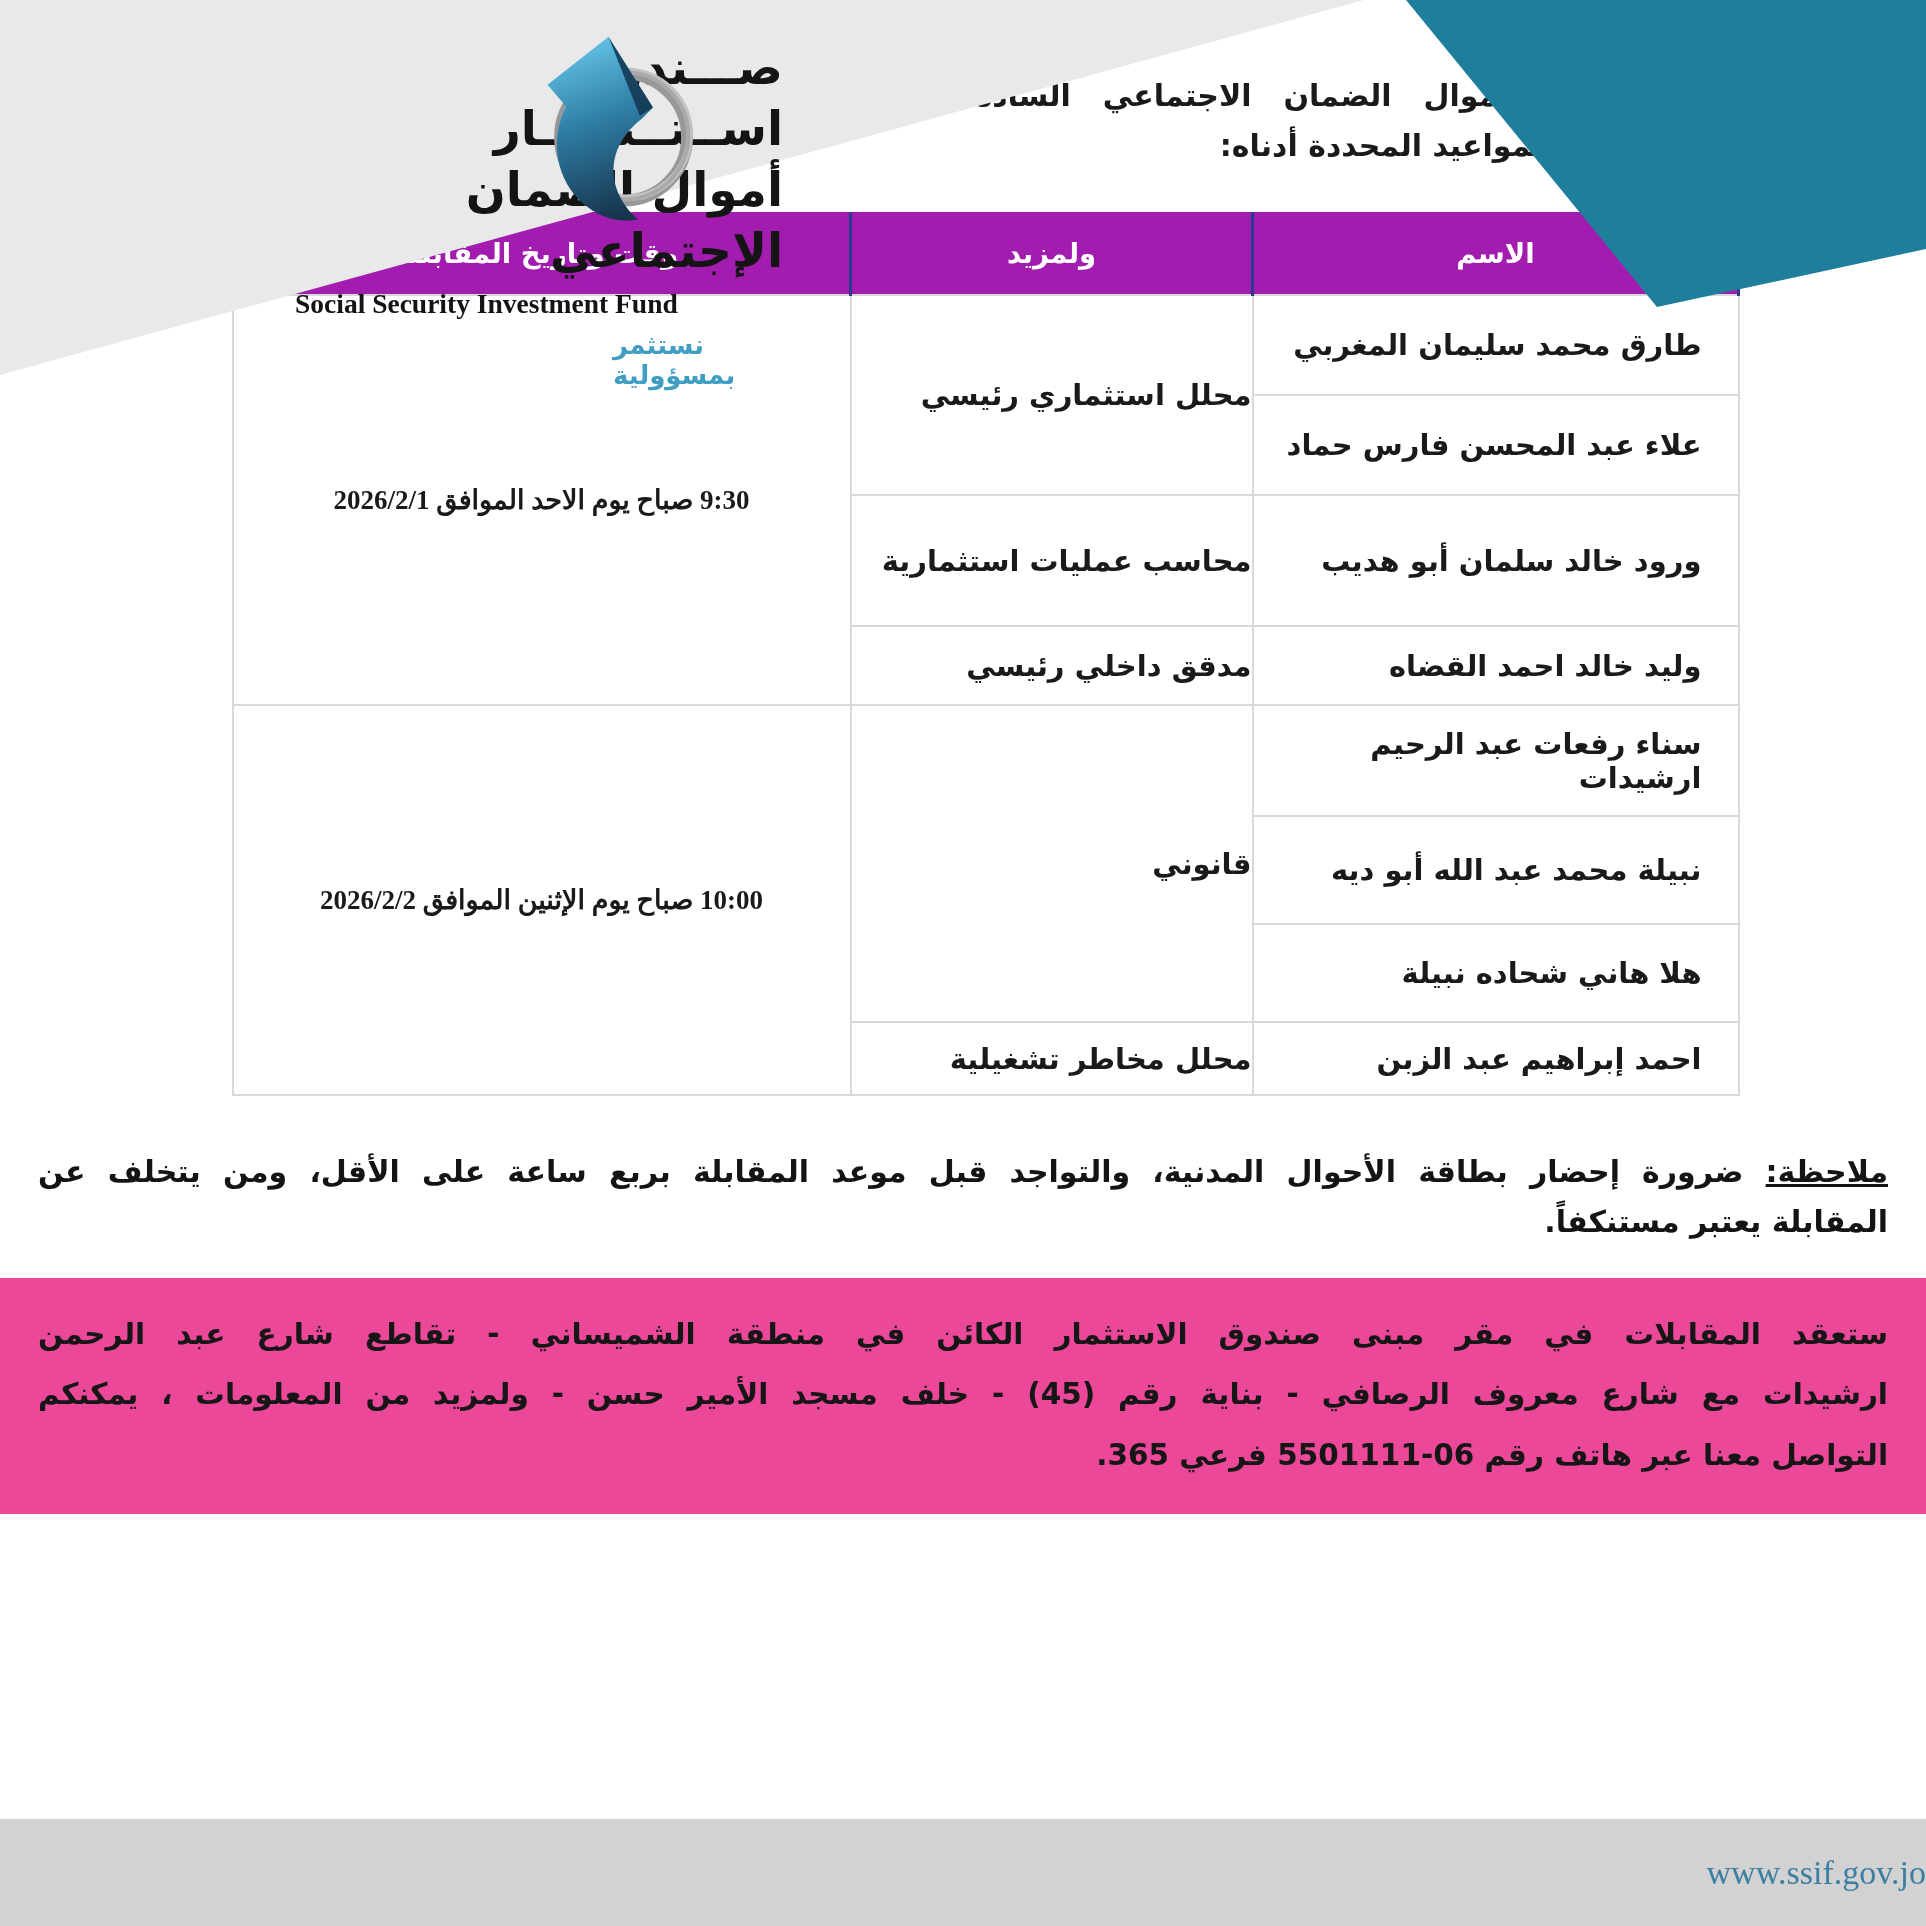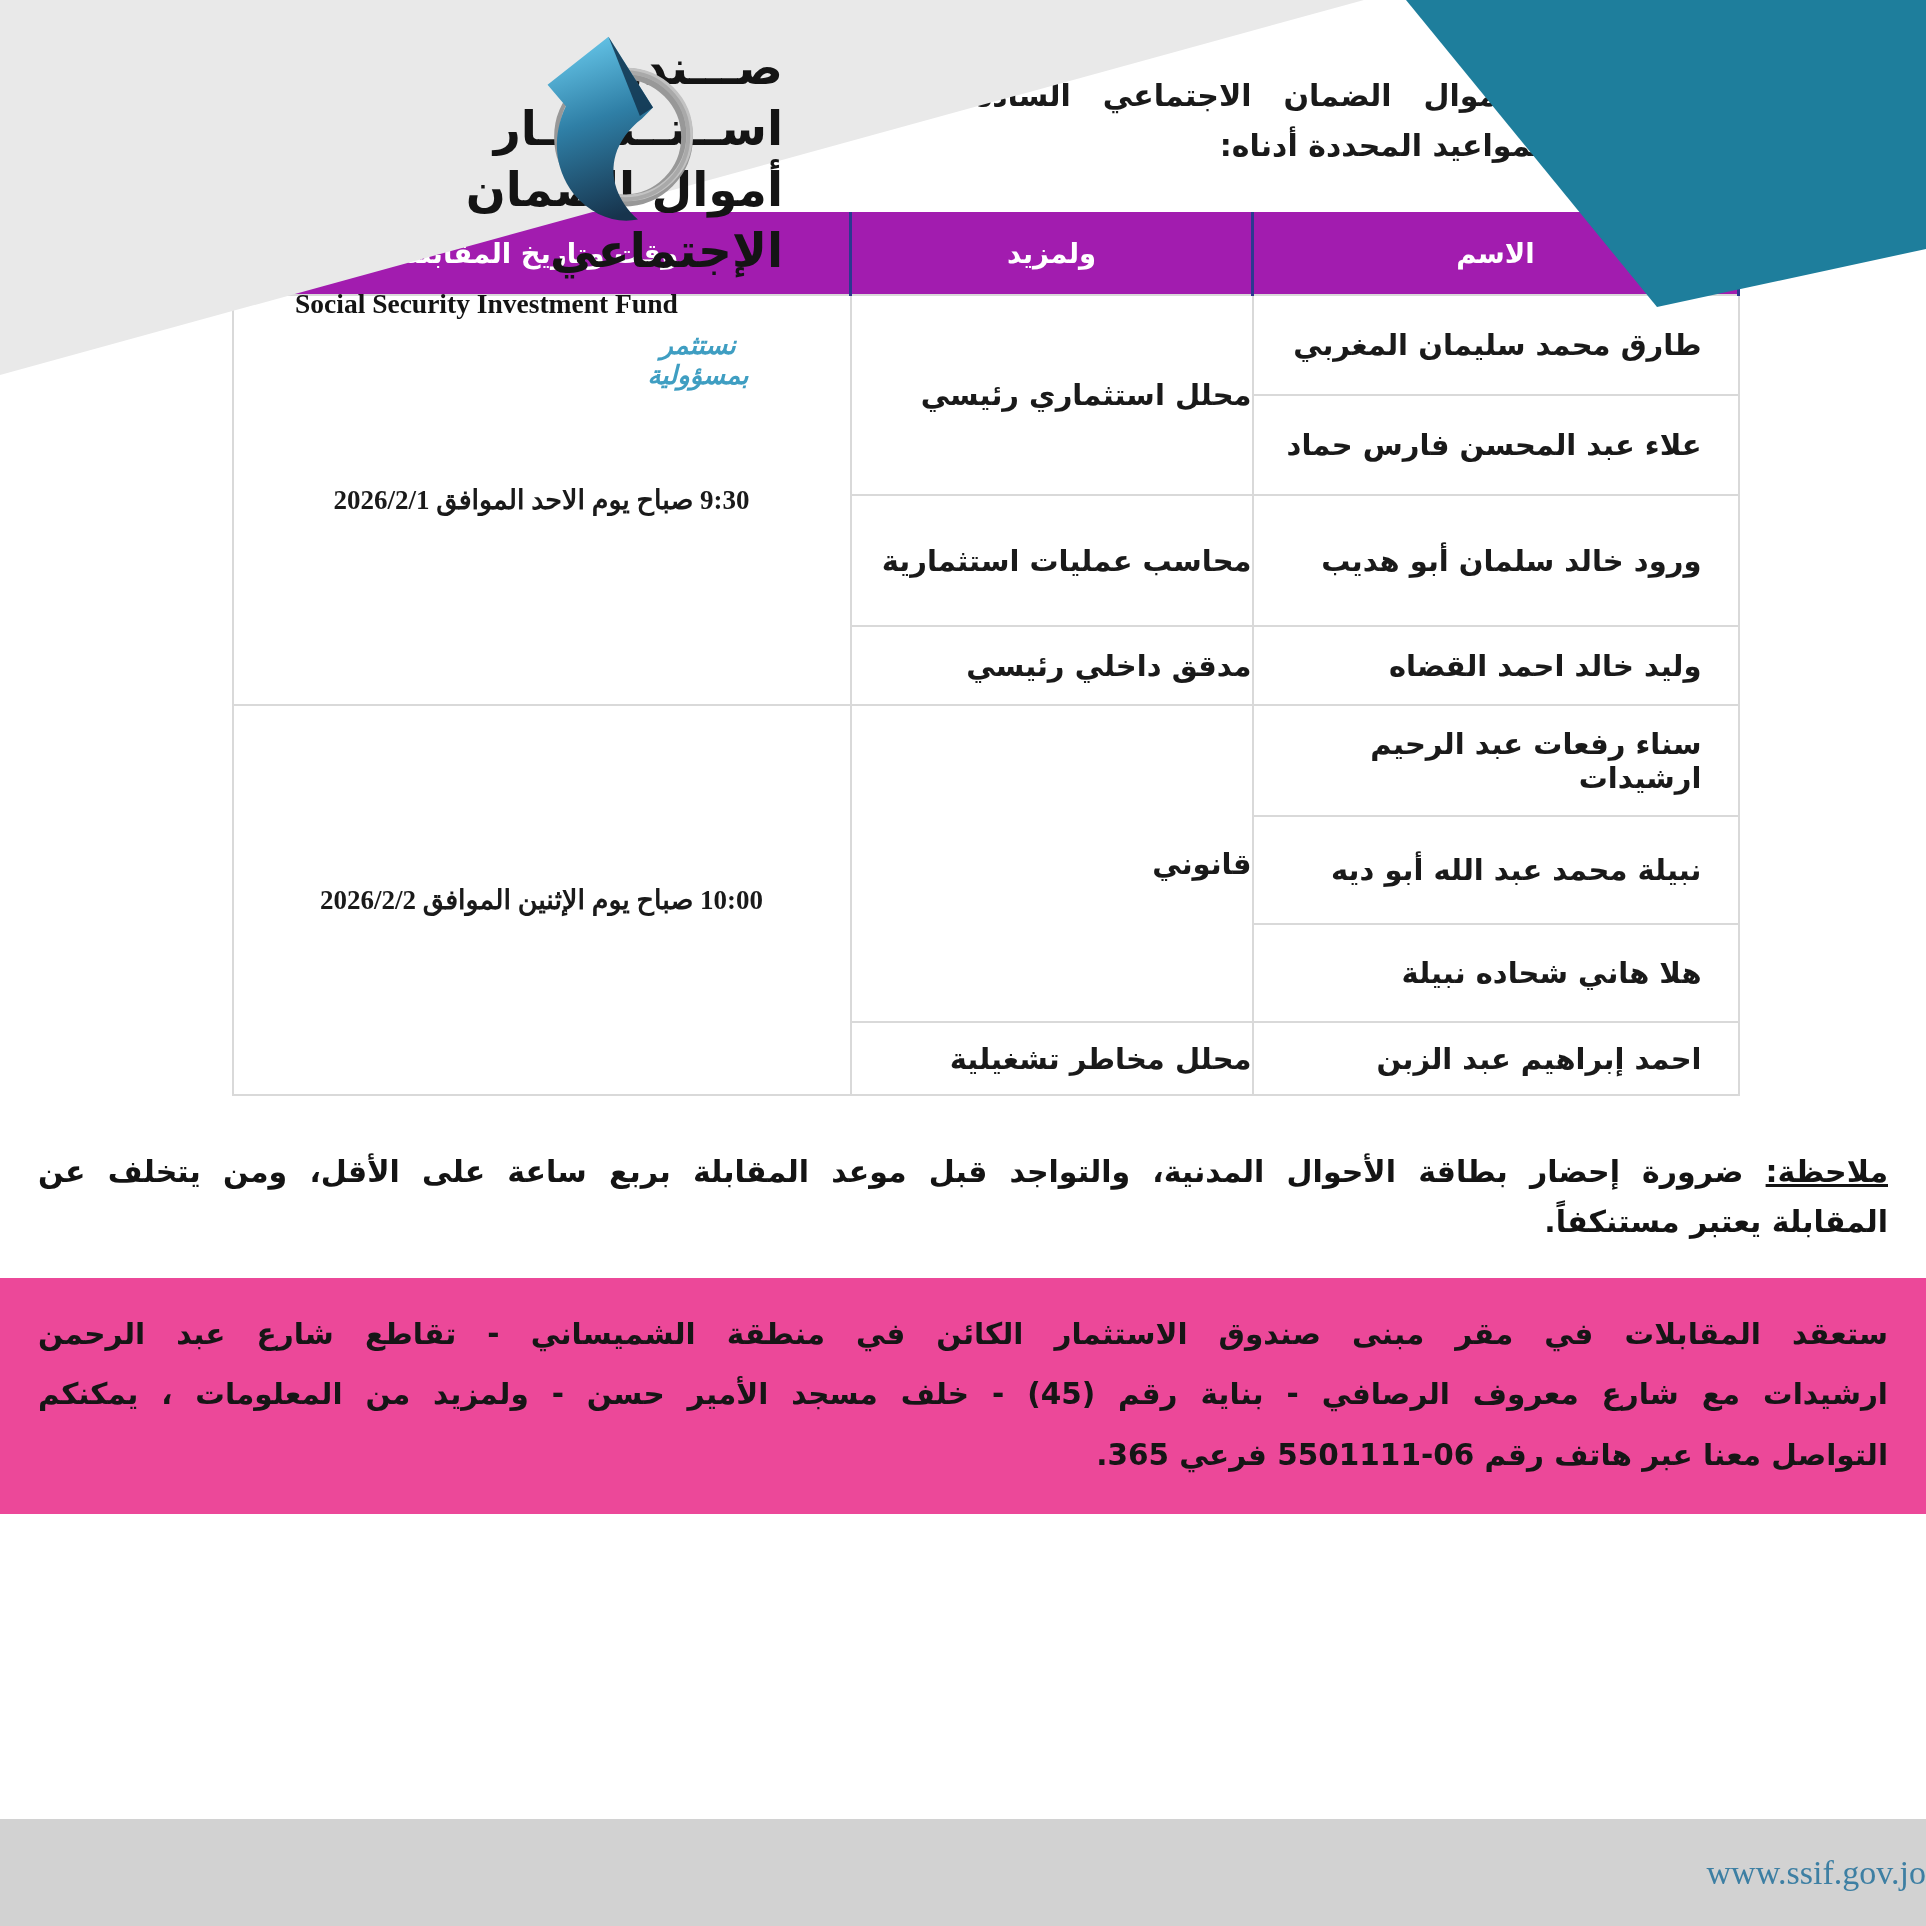--- a/index.html
+++ b/index.html
@@ -13,22 +13,22 @@
               background:#e9e9e9; clip-path:polygon(0 0, 1364px 0, 0 375px); }
   .hdr-teal { position:absolute; top:0; left:0; width:1926px; height:315px;
               background:#1e7e9c; clip-path:polygon(1406px 0, 1926px 0, 1926px 249px, 1657px 307px); }
 
   
   .logo { position:absolute; top:37px; left:62px; width:721px; }
   .logo-text { width:488px; text-align:right; direction:rtl; }
   .logo-ar { font-size:47px; font-weight:bold; color:#141414; line-height:1.3; letter-spacing:0; }
   .logo-en { direction:ltr; font-family:"Liberation Serif", serif; font-weight:bold;
              font-size:27.5px; color:#141414; margin-top:6.6px; text-align:left; white-space:nowrap; }
-  .logo-tag { font-size:26px; font-weight:bold; color:#3f9ec2; margin-top:10.5px; text-align:center;
-              direction:rtl; width:170px;font-style:italic; }
+  .logo-tag { font-size:26px; font-weight:bold; color:#3f9ec2; margin-top:10.5px; text-align:left;
+              direction:rtl; width:170px; }
   .emblem { position:absolute; left:482px; top:-7.9px; }
 
   
   .title { text-align:center; color:#8b2422; font-size:37px; font-weight:bold; }
   .intro { margin:27.5px 38px 0; font-size:30px; font-weight:bold; color:#1a1a1a; line-height:1.68; }
   .just  { text-align:justify; text-align-last:justify; }
   .ralign{ text-align:right; }
 
   
   table.sched { margin-top:41px; margin-right:186px; width:1506px; border-collapse:collapse;

